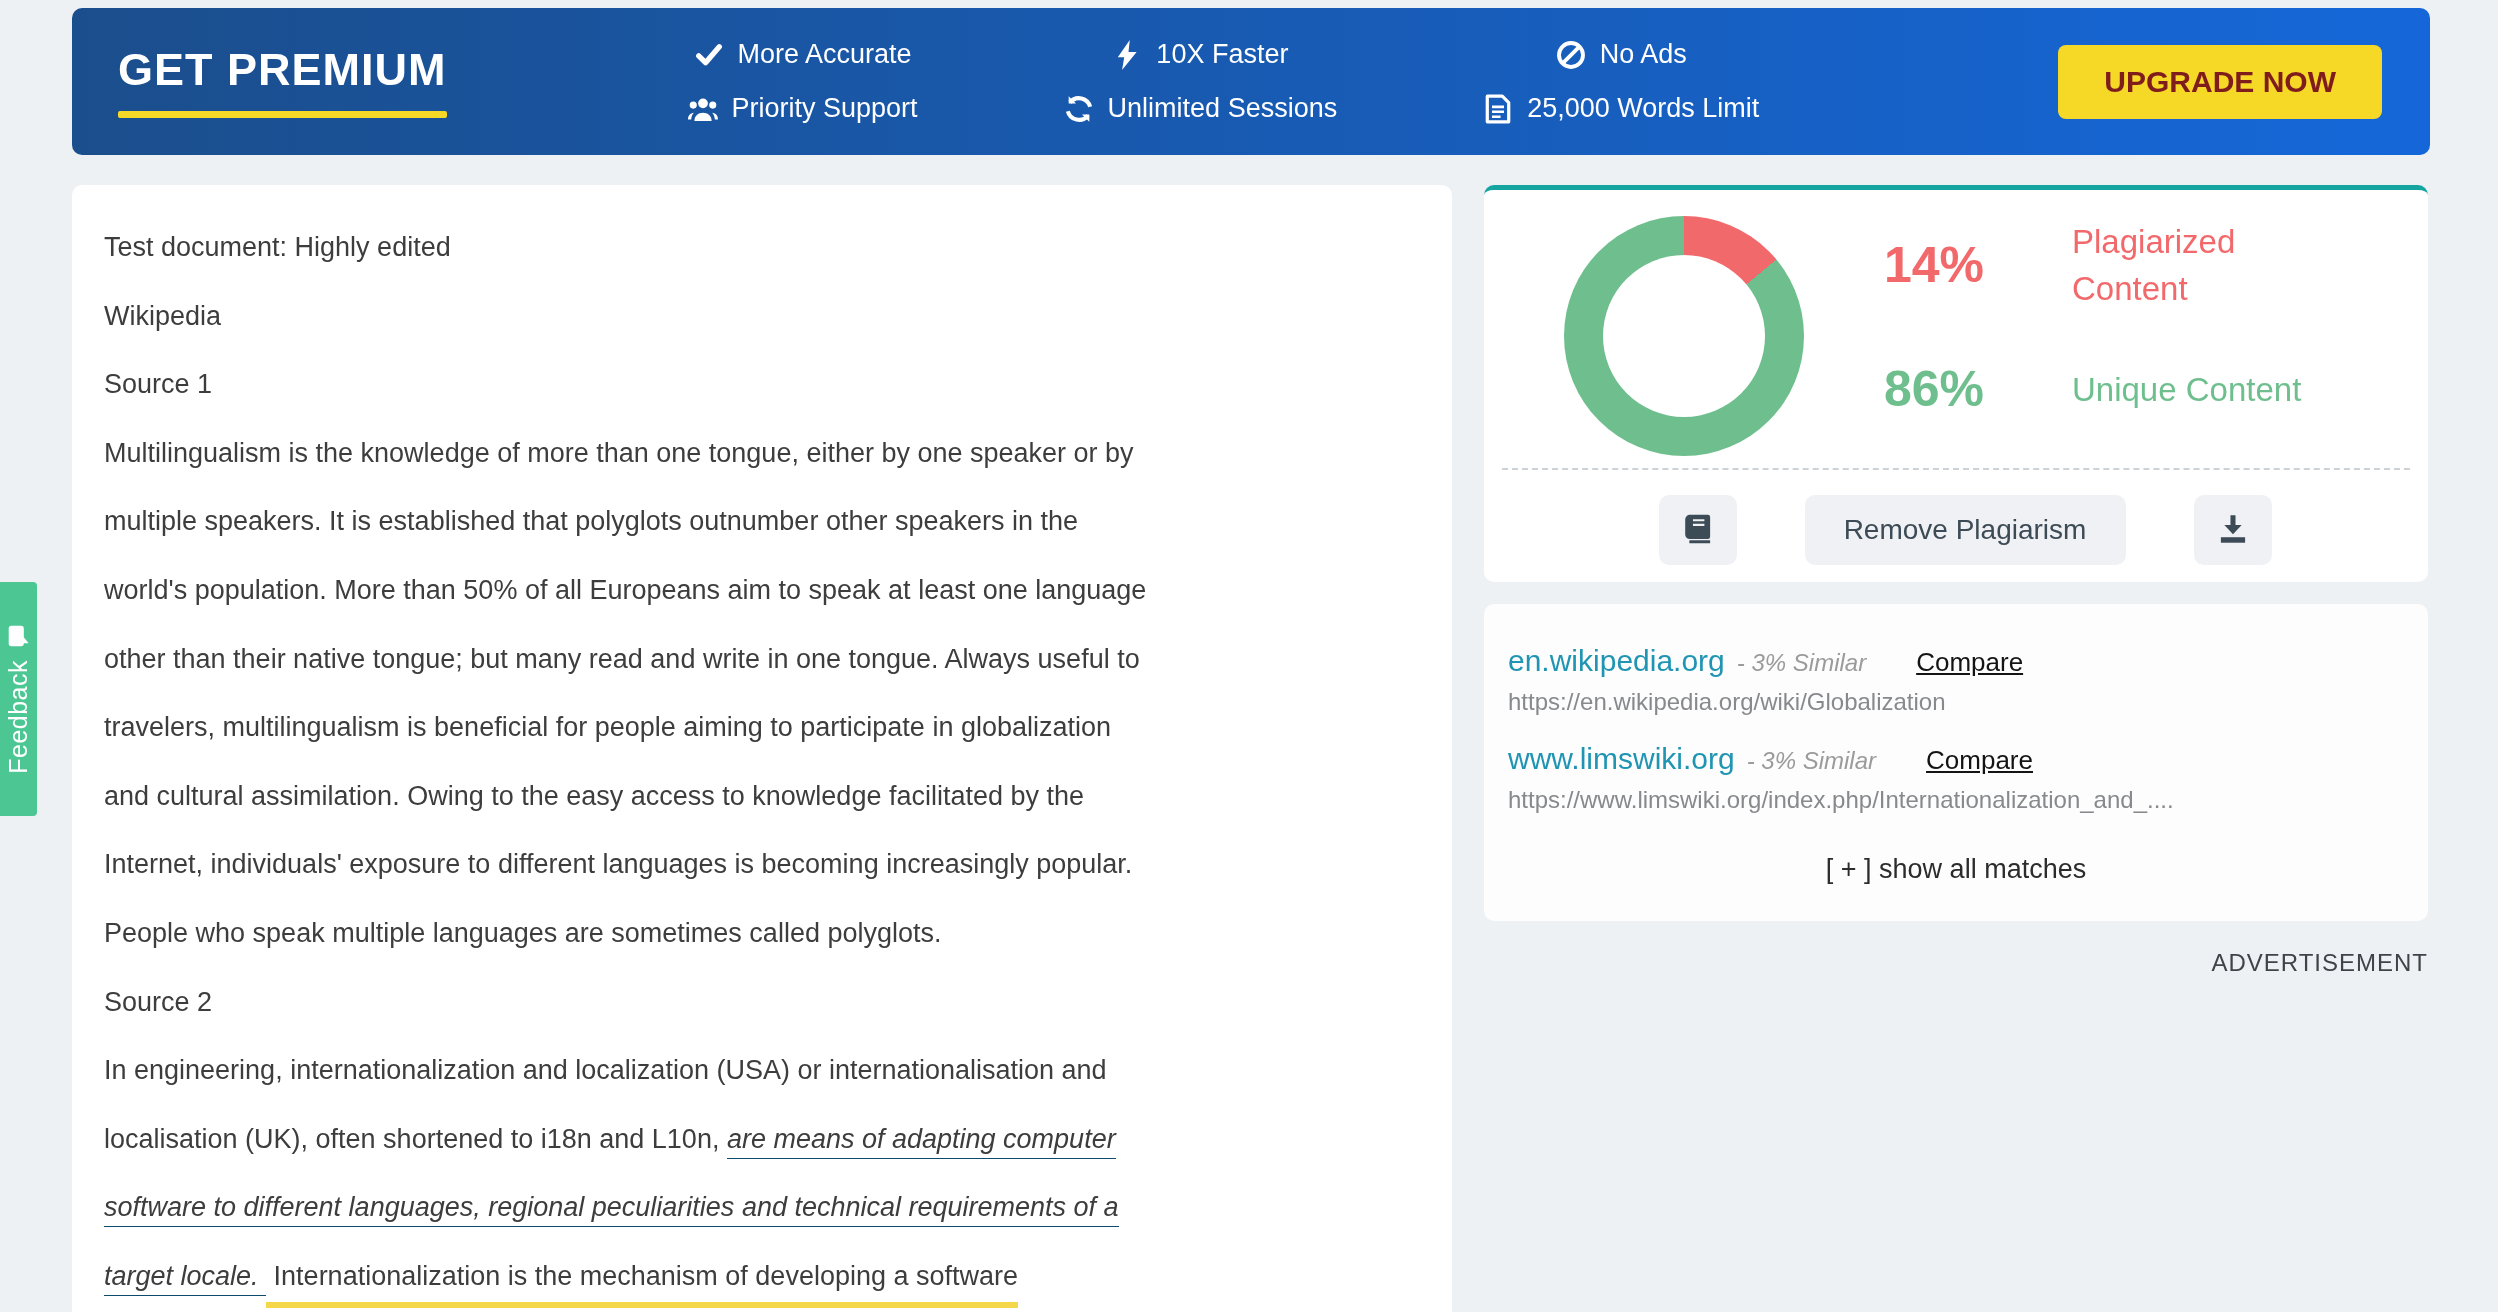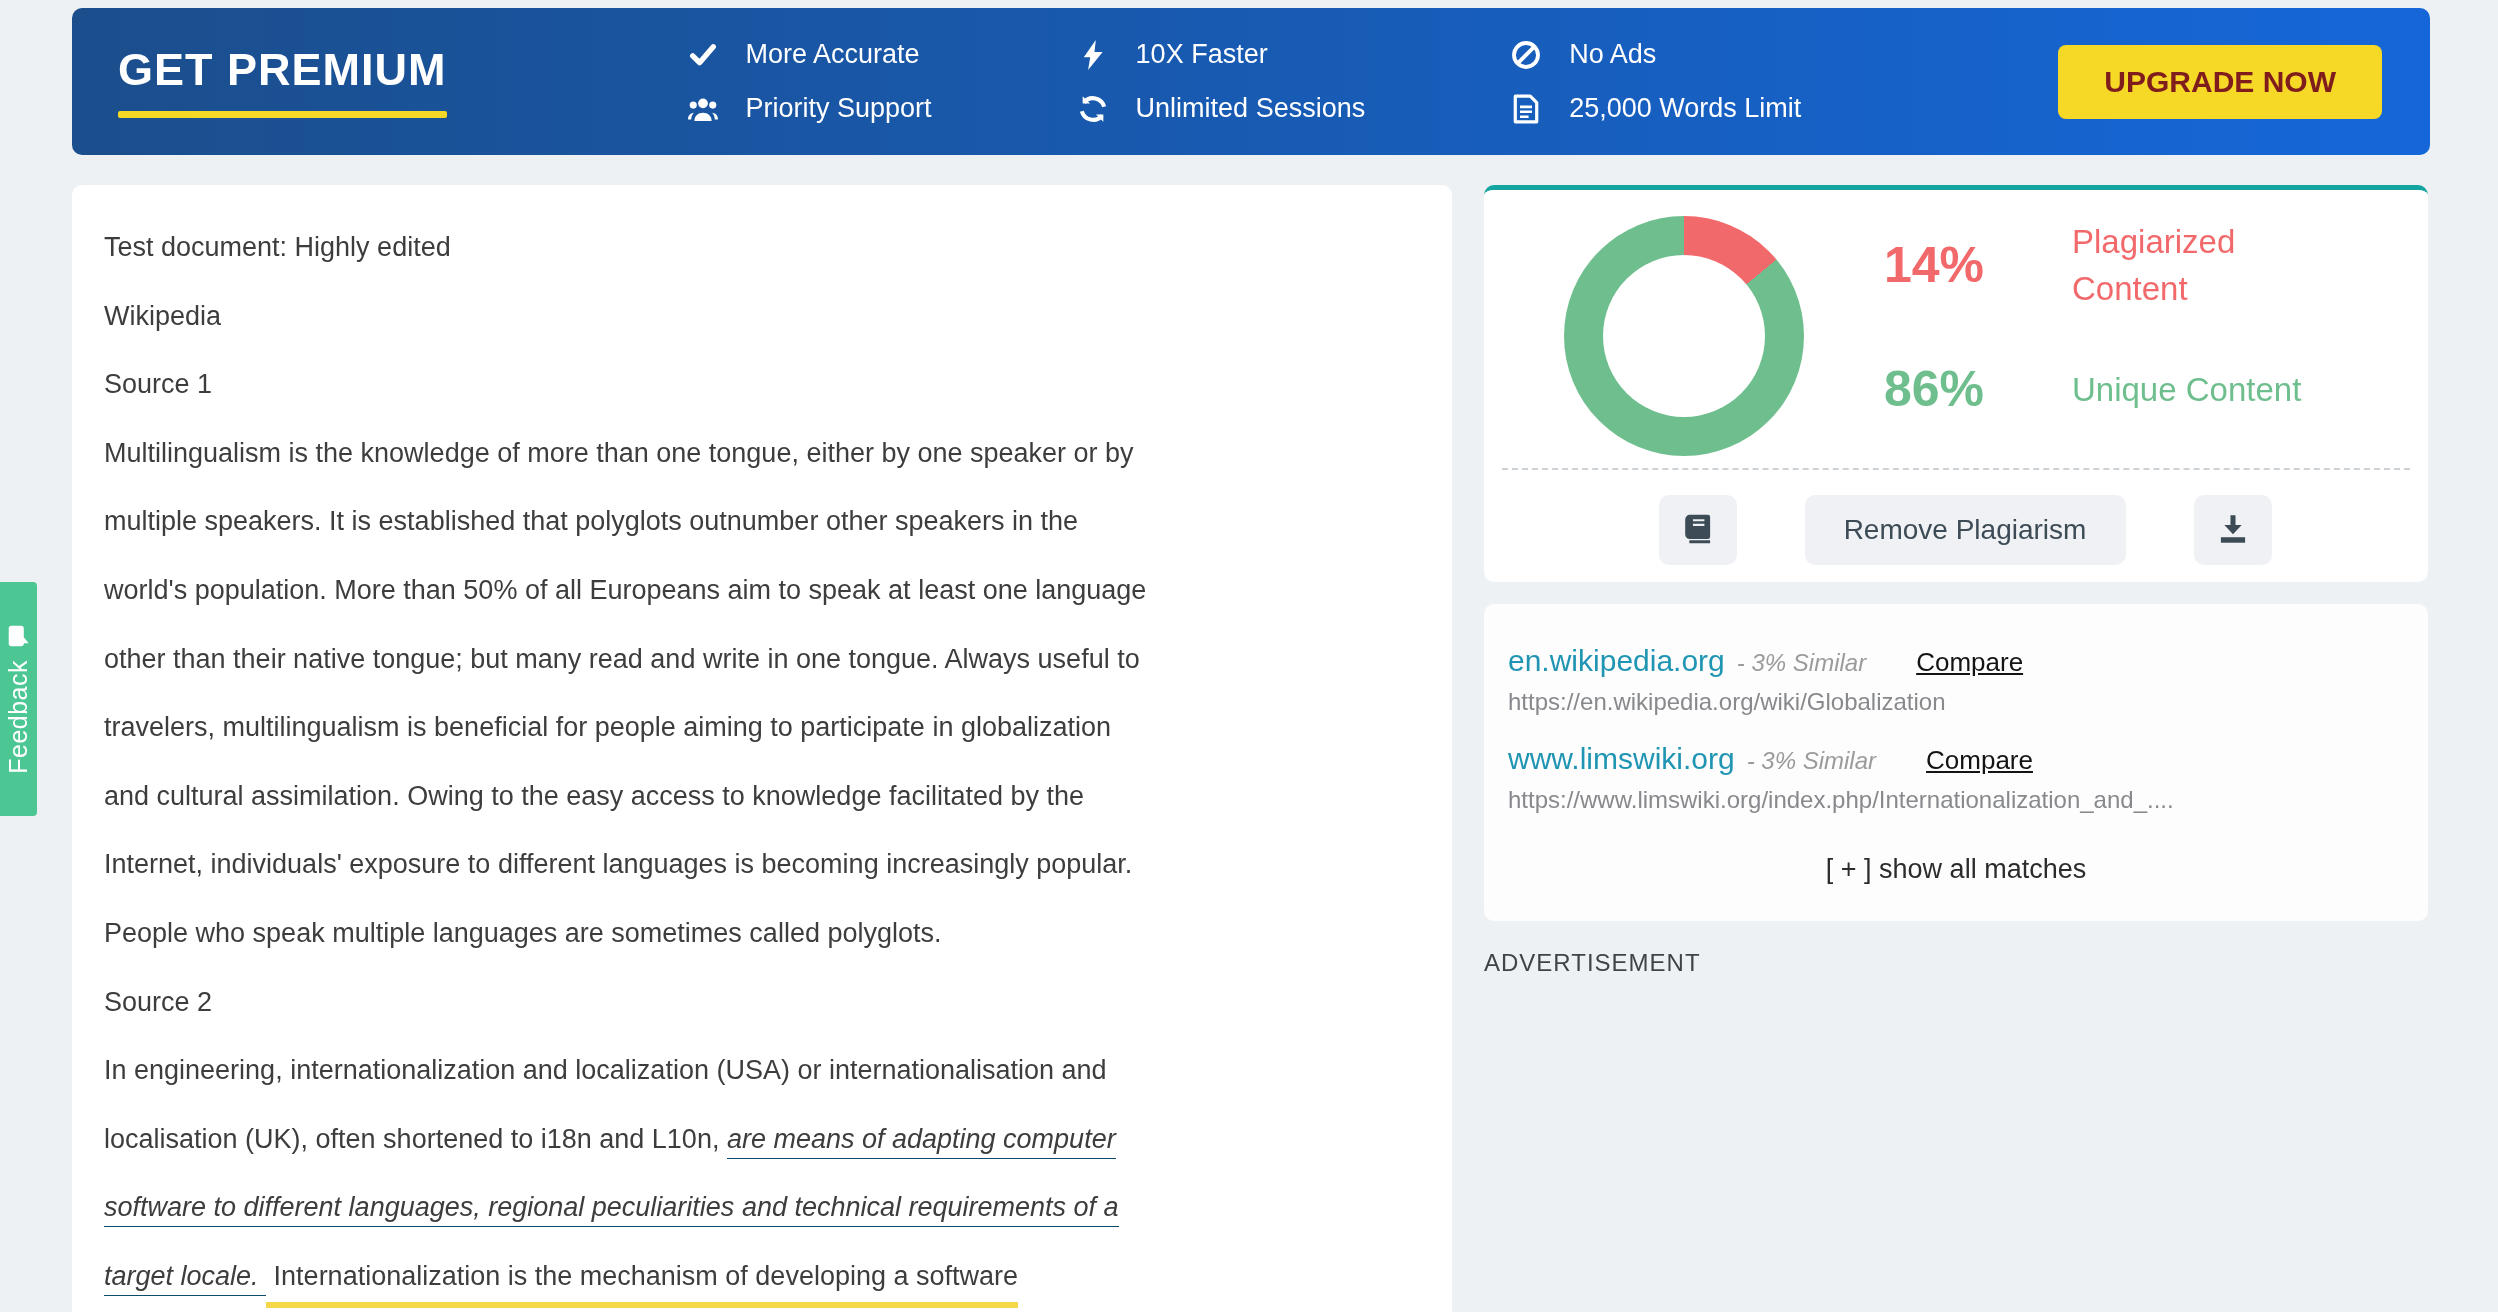--- a/index.html
+++ b/index.html
@@ -28,21 +28,21 @@
     height:7px; background:#f6d826; margin-top:16px; width:100%; border-radius:2px;
   }
   .features {
     margin-left:240px;
     display:grid;
     grid-template-rows:repeat(2, auto);
     grid-auto-flow:column;
     column-gap:145px;
     row-gap:22px;
   }
-  .feature { display:flex; align-items:center; gap:27px; color:#fff; font-size:27px; white-space:nowrap; }
+  .feature { display:flex; align-items:center; gap:13px; color:#fff; font-size:27px; white-space:nowrap;justify-content:center; }
   .f-icon { width:32px; height:32px; display:flex; align-items:center; justify-content:center; color:#fff; }
   .f-icon svg { width:30px; height:30px; }
   .upgrade {
     margin-left:auto; margin-right:48px;
     height:74px; padding:0 46px;
     background:#f6d826; color:#7f1d1d;
     font-family:"Liberation Sans", sans-serif;
     font-size:30px; font-weight:700;
     border:none; border-radius:8px; cursor:pointer;
     white-space:nowrap;
@@ -132,21 +132,21 @@
   .match-domain { color:#2095b3; font-size:30px; text-decoration:none; cursor:pointer; }
   .match-sim { color:#9b9b9b; font-size:24px; font-style:italic; margin-left:12px; }
   .match-compare { color:#141414; font-size:26px; margin-left:50px; text-decoration:underline; cursor:pointer; }
   .match-url { color:#87898c; font-size:24px; margin-top:10px; }
   .show-all {
     text-align:center; font-size:27px; color:#2c2c2c;
     padding:14px 0 36px; cursor:pointer;
   }
 
   .ad-label {
-    margin-top:28px; text-align:left;
+    margin-top:28px; text-align:right;
     font-size:24px; color:#3f4449; letter-spacing:1px;
   }
 </style>
 </head>
 <body>
 
 <div class="banner">
   <div class="banner-title-wrap">
     <div class="banner-title">GET PREMIUM</div>
     <div class="banner-underline"></div>

